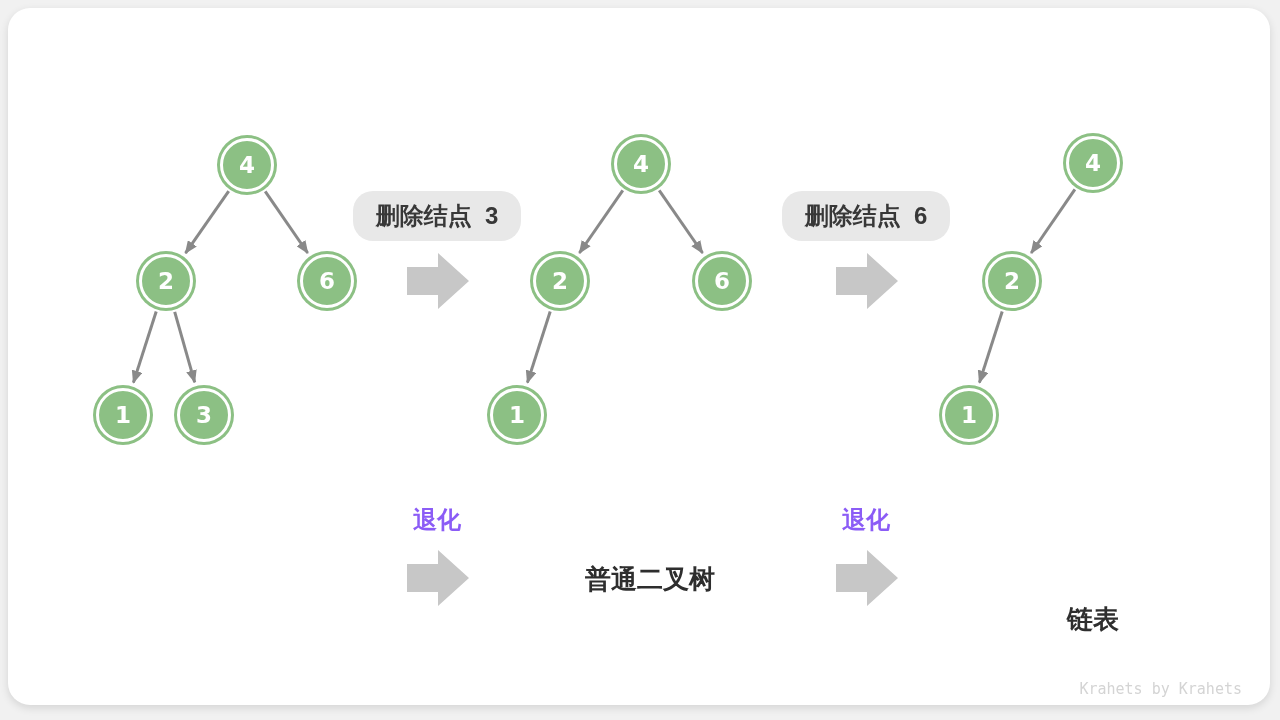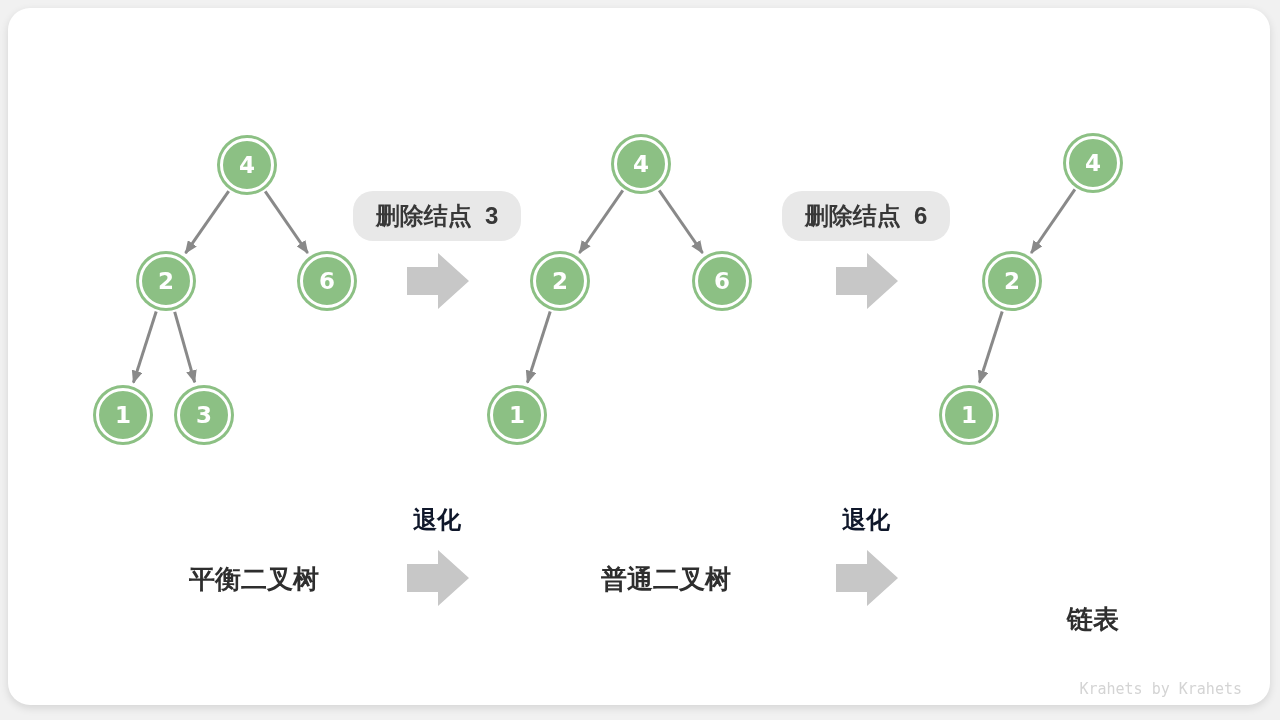--- a/index.html
+++ b/index.html
@@ -42,30 +42,30 @@
   .block-arrow{
     position:absolute;width:62px;height:56px;background:#C7C7C7;
     clip-path:polygon(0 25%,50% 25%,50% 0,100% 50%,50% 100%,50% 75%,0 75%);
   }
   .block-arrow.ba-top-0{left:407px;top:253px;}
   .block-arrow.ba-top-1{left:836px;top:253px;}
   .block-arrow.ba-bot-0{left:407px;top:550px;}
   .block-arrow.ba-bot-1{left:836px;top:550px;}
   .degrade{
     position:absolute;transform:translateX(-50%);
-    font-size:24px;font-weight:bold;color:#0f172a;top:504px;white-space:pre;
+    font-size:24px;font-weight:bold;color:#8b5cf6;top:504px;white-space:pre;
   }
   .degrade.d0{left:437px;}
   .degrade.d1{left:866px;}
   .caption{
     position:absolute;transform:translateX(-50%);
     font-size:26px;font-weight:bold;color:#2E2E2E;top:562px;white-space:pre;
   }
   .caption.c0{left:254px;}
-  .caption.c1{left:650px;margin-left:16px;}
+  .caption.c1{left:650px;}
   .caption.c2{left:1093px;margin-top:40px;}
   .watermark{
     position:absolute;right:38px;bottom:22px;
     font-family:"DejaVu Sans Mono",monospace;
     font-size:15px;color:#D4D4D4;
   }
 </style>
 </head>
 <body>
 
@@ -111,18 +111,17 @@
 
   <div class="block-arrow ba-top-0"></div>
   <div class="block-arrow ba-top-1"></div>
 
   <div class="degrade d0">退化</div>
   <div class="degrade d1">退化</div>
 
   <div class="block-arrow ba-bot-0"></div>
   <div class="block-arrow ba-bot-1"></div>
 
-  <div class="caption c0">平衡二叉树</div>
   <div class="caption c1">普通二叉树</div>
   <div class="caption c2">链表</div>
 
   <div class="watermark">Krahets by Krahets</div>
 </div>
 
 </body></html>

